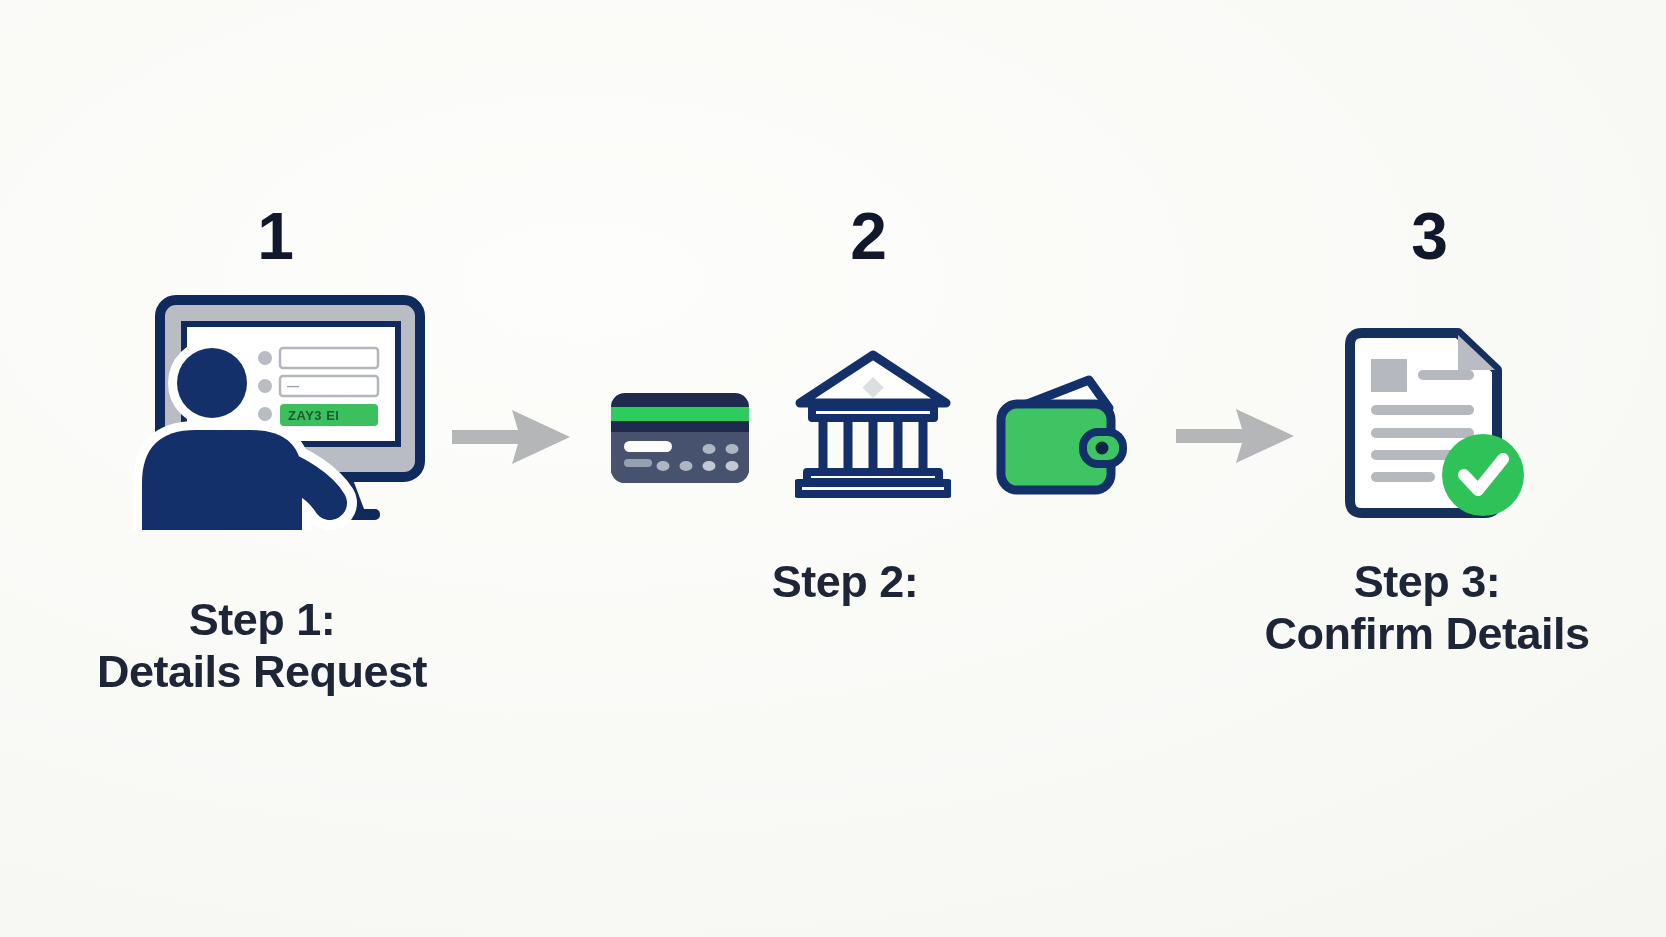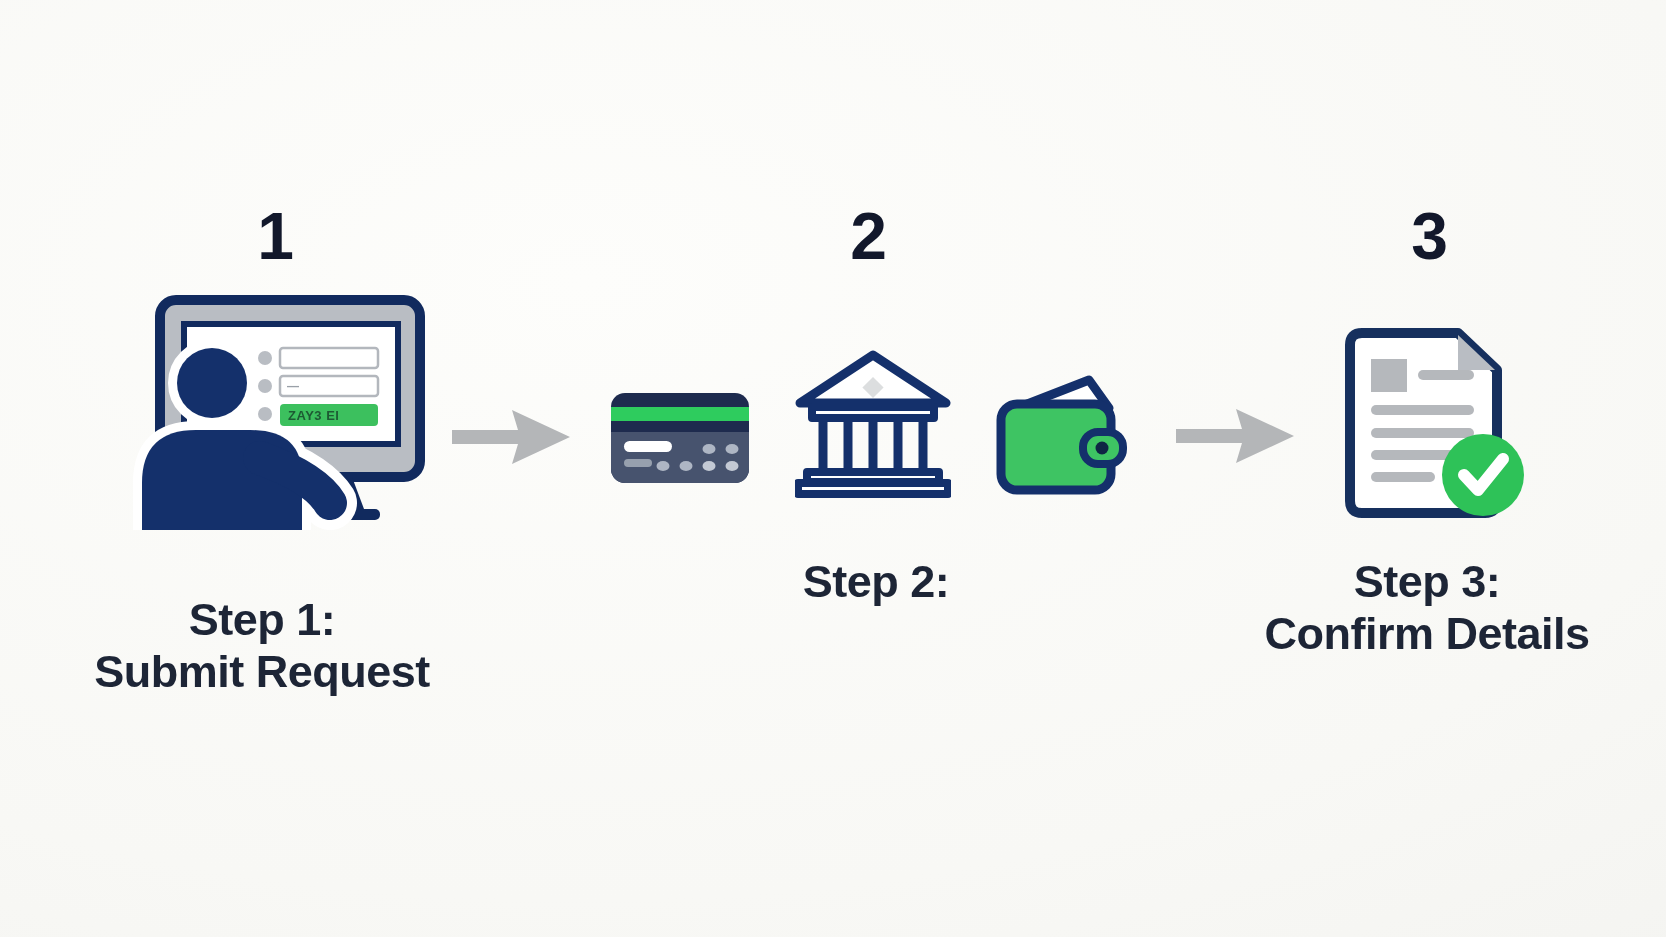--- a/index.html
+++ b/index.html
@@ -30,21 +30,21 @@
     text-align:center;
     font-size:45px;font-weight:700;
     line-height:52px;
     color:#1d2536;
     letter-spacing:-0.5px;
   }
   .num-1{left:165px;}
   .num-2{left:758px;}
   .num-3{left:1319px;}
   .title-1{left:2px;margin-top:38px;}
-  .title-2{left:616px;}
+  .title-2{left:585px;}
   .title-3{left:1167px;}
   svg{display:block;}
   .btn-label{
     font-size:13px;font-weight:700;fill:#1d5a33;letter-spacing:0.5px;
     font-family:"Liberation Sans", sans-serif;
   }
   .field-dash{
     font-size:12px;font-weight:700;fill:#9aa0a8;
     font-family:"Liberation Sans", sans-serif;
   }
@@ -165,21 +165,21 @@
         <rect x="33" y="128" width="92" height="10" rx="5"></rect>
         <rect x="33" y="150" width="64" height="10" rx="5"></rect>
       </g>
       <circle cx="145" cy="153" r="41" fill="#2ec258"></circle>
       <path d="M126,153 L140,168 L165,137" stroke="#ffffff" stroke-width="12" fill="none" stroke-linecap="round" stroke-linejoin="round"></path>
     </svg>
   </div>
 
   <div class="step-title title-1">
     <div>Step 1:</div>
-    <div>Submit Request</div>
+    <div>Details Request</div>
   </div>
   <div class="step-title title-2">
     <div>Step 2:</div>
   </div>
   <div class="step-title title-3">
     <div>Step 3:</div>
     <div>Confirm Details</div>
   </div>
 
 </div>

